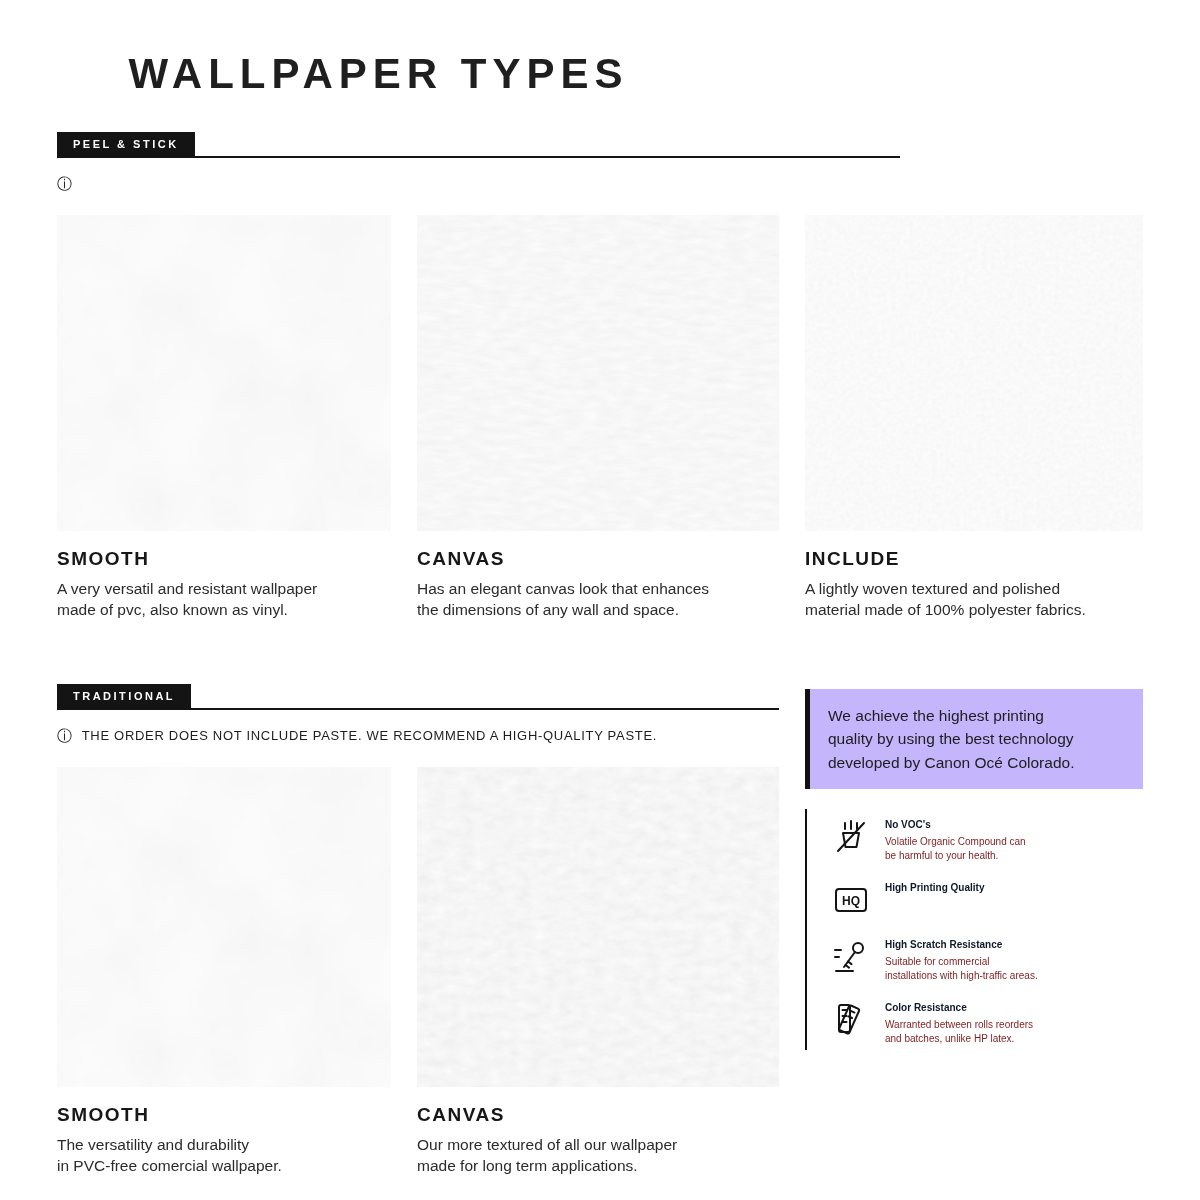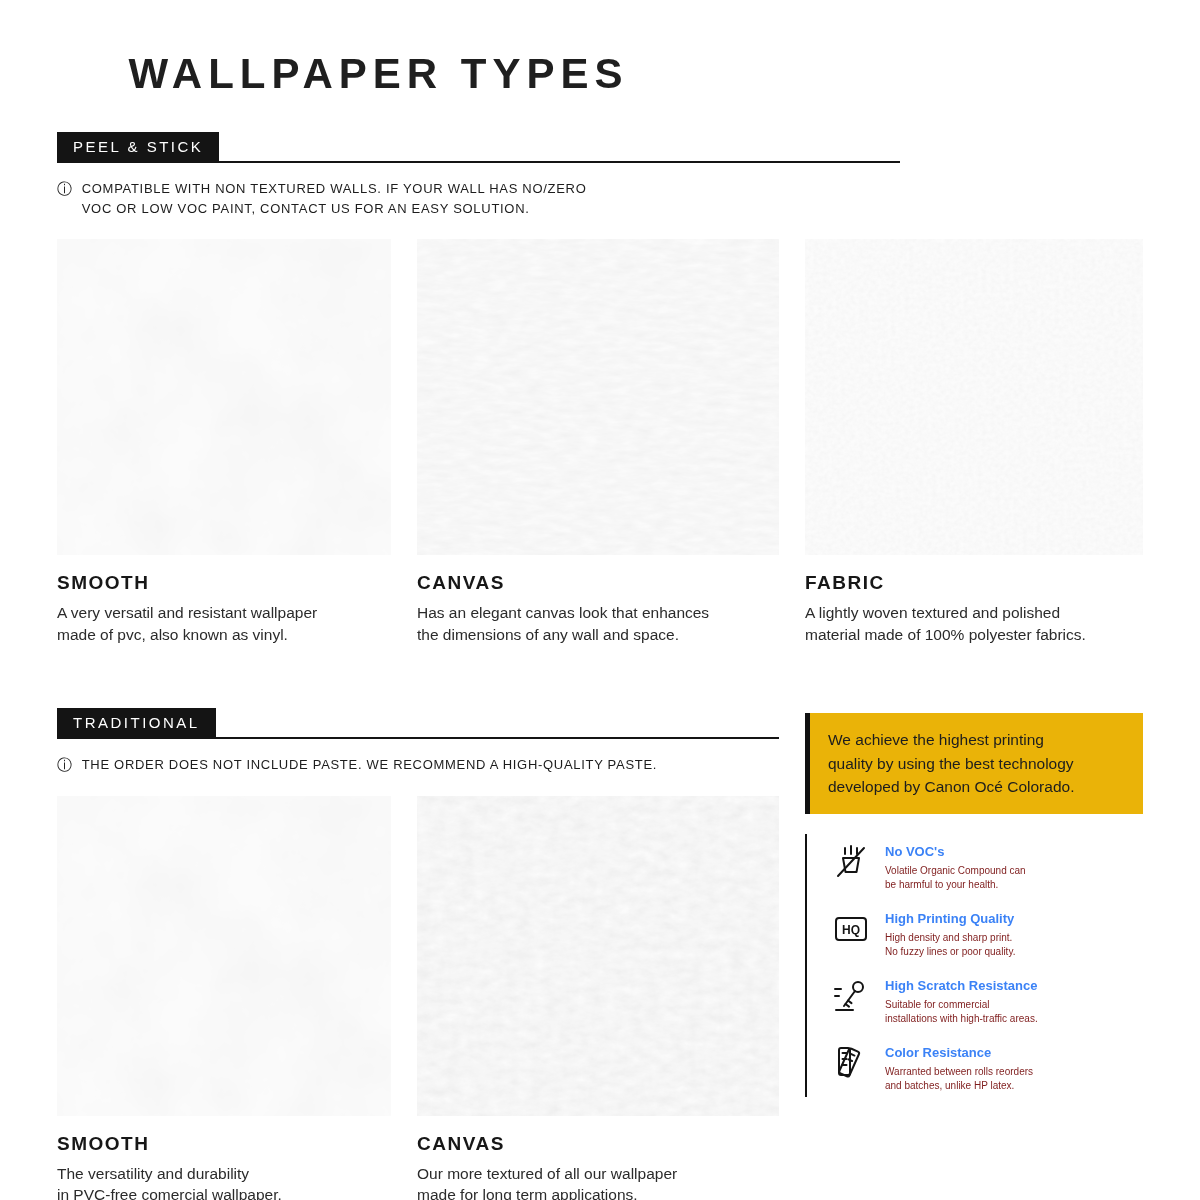--- a/index.html
+++ b/index.html
@@ -22,21 +22,21 @@
     letter-spacing:6px;
     color:#1f1f1f;
     white-space:nowrap;
   }
 
   
   .section-header { border-bottom:2px solid #141414; margin-top:34px; line-height:0; }
   .section-label {
     display:inline-block;
     background:#141414; color:#ffffff;
-    font-size:15px; font-weight:400; letter-spacing:2.5px;
+    font-size:11px; font-weight:700; letter-spacing:2.5px;
     padding:6px 16px 5px 16px;
     line-height:1.2;
     vertical-align:bottom;
   }
 
   
   .note { display:flex; gap:9px; margin-top:15px; font-size:13px; letter-spacing:0.7px; color:#1d1d1d; }
   .info-glyph { font-size:15px; line-height:1.45; }
   .note-text { line-height:1.55; white-space:pre-line; padding-top:1px; }
 
@@ -48,37 +48,37 @@
   .swatch-img svg { display:block; width:100%; height:100%; }
   .swatch-name { font-size:19px; font-weight:700; letter-spacing:1.5px; margin-top:17px; color:#171717; }
   .swatch-desc { font-size:15.5px; line-height:1.38; margin-top:8px; color:#2b2b2b; white-space:pre-line; }
 
   
   .bottom { display:grid; grid-template-columns:722px 338px; column-gap:26px; margin-top:46px; align-items:start; }
 
   
   .quote {
     margin-top:22px;
-    background:#eab308;
+    background:#c4b5fd;
     border-left:5px solid #111111;
     padding:15px 14px 15px 18px;
     font-size:15.5px; line-height:1.52;
     color:#1d1d1d;
     white-space:pre-line;
   }
   .features {
     margin-top:20px;
     border-left:2px solid #111111;
     padding:8px 0 4px 24px;
     display:flex; flex-direction:column; gap:17px;
   }
   .feature { display:flex; gap:14px; align-items:flex-start; }
   .feature-icon { width:40px; height:40px; flex:0 0 40px; }
   .feature-icon svg { display:block; width:40px; height:40px; }
-  .feature-title { font-size:13px; font-weight:700; color:#3b82f6; padding-top:2px; }
+  .feature-title { font-size:10px; font-weight:700; color:#0f172a; padding-top:2px; }
   .feature-desc { font-size:10px; line-height:1.4; margin-top:5px; color:#7f1d1d; white-space:pre-line; }
 
   .hidden-defs { position:absolute; width:0; height:0; overflow:hidden; }
 </style>
 </head>
 <body>
 
 <svg class="hidden-defs" aria-hidden="true">
   <defs>
     <filter id="f-smooth" x="0%" y="0%" width="100%" height="100%">
@@ -128,22 +128,20 @@
 
   <h1 class="title">WALLPAPER TYPES</h1>
 
   <section>
     <div class="section-header">
       <span class="section-label">PEEL &amp; STICK</span>
     </div>
 
     <div class="note">
       <span class="info-glyph">ⓘ</span>
-      <span class="note-text">COMPATIBLE WITH NON TEXTURED WALLS. IF YOUR WALL HAS NO/ZERO
-VOC OR LOW VOC PAINT, CONTACT US FOR AN EASY SOLUTION.</span>
     </div>
 
     <div class="grid3">
 
       <div class="swatch">
         <div class="swatch-img">
           <svg>
               <rect width="100%" height="100%" fill="#f6f6f6"></rect>
               <rect width="100%" height="100%" filter="url(#f-smooth)"></rect>
             </svg>
@@ -165,21 +163,21 @@
 the dimensions of any wall and space.</div>
       </div>
 
       <div class="swatch">
         <div class="swatch-img">
           <svg>
               <rect width="100%" height="100%" fill="#f6f6f6"></rect>
               <rect width="100%" height="100%" filter="url(#f-fabric)"></rect>
             </svg>
         </div>
-        <div class="swatch-name">FABRIC</div>
+        <div class="swatch-name">INCLUDE</div>
         <div class="swatch-desc">A lightly woven textured and polished
 material made of 100% polyester fabrics.</div>
       </div>
 
     </div>
   </section>
 
   <div class="bottom">
 
     <section>
@@ -248,22 +246,20 @@
 
         <div class="feature">
           <span class="feature-icon">
             <svg viewBox="0 0 40 40" fill="none" stroke="#141414" stroke-width="2" stroke-linejoin="round">
               <rect x="5" y="9" width="30" height="22" rx="3"></rect>
               <text x="20" y="24.5" text-anchor="middle" font-family="Liberation Sans, sans-serif" font-size="12" font-weight="bold" fill="#141414" stroke="none">HQ</text>
             </svg>
           </span>
           <div>
             <div class="feature-title">High Printing Quality</div>
-            <div class="feature-desc">High density and sharp print.
-No fuzzy lines or poor quality.</div>
           </div>
         </div>
 
         <div class="feature">
           <span class="feature-icon">
             <svg viewBox="0 0 40 40" fill="none" stroke="#141414" stroke-width="2" stroke-linecap="round" stroke-linejoin="round">
               <path d="M4 13 h6"></path>
               <path d="M4 20 h4"></path>
               <circle cx="27" cy="11" r="5"></circle>
               <path d="M24 15 L13 30"></path>

